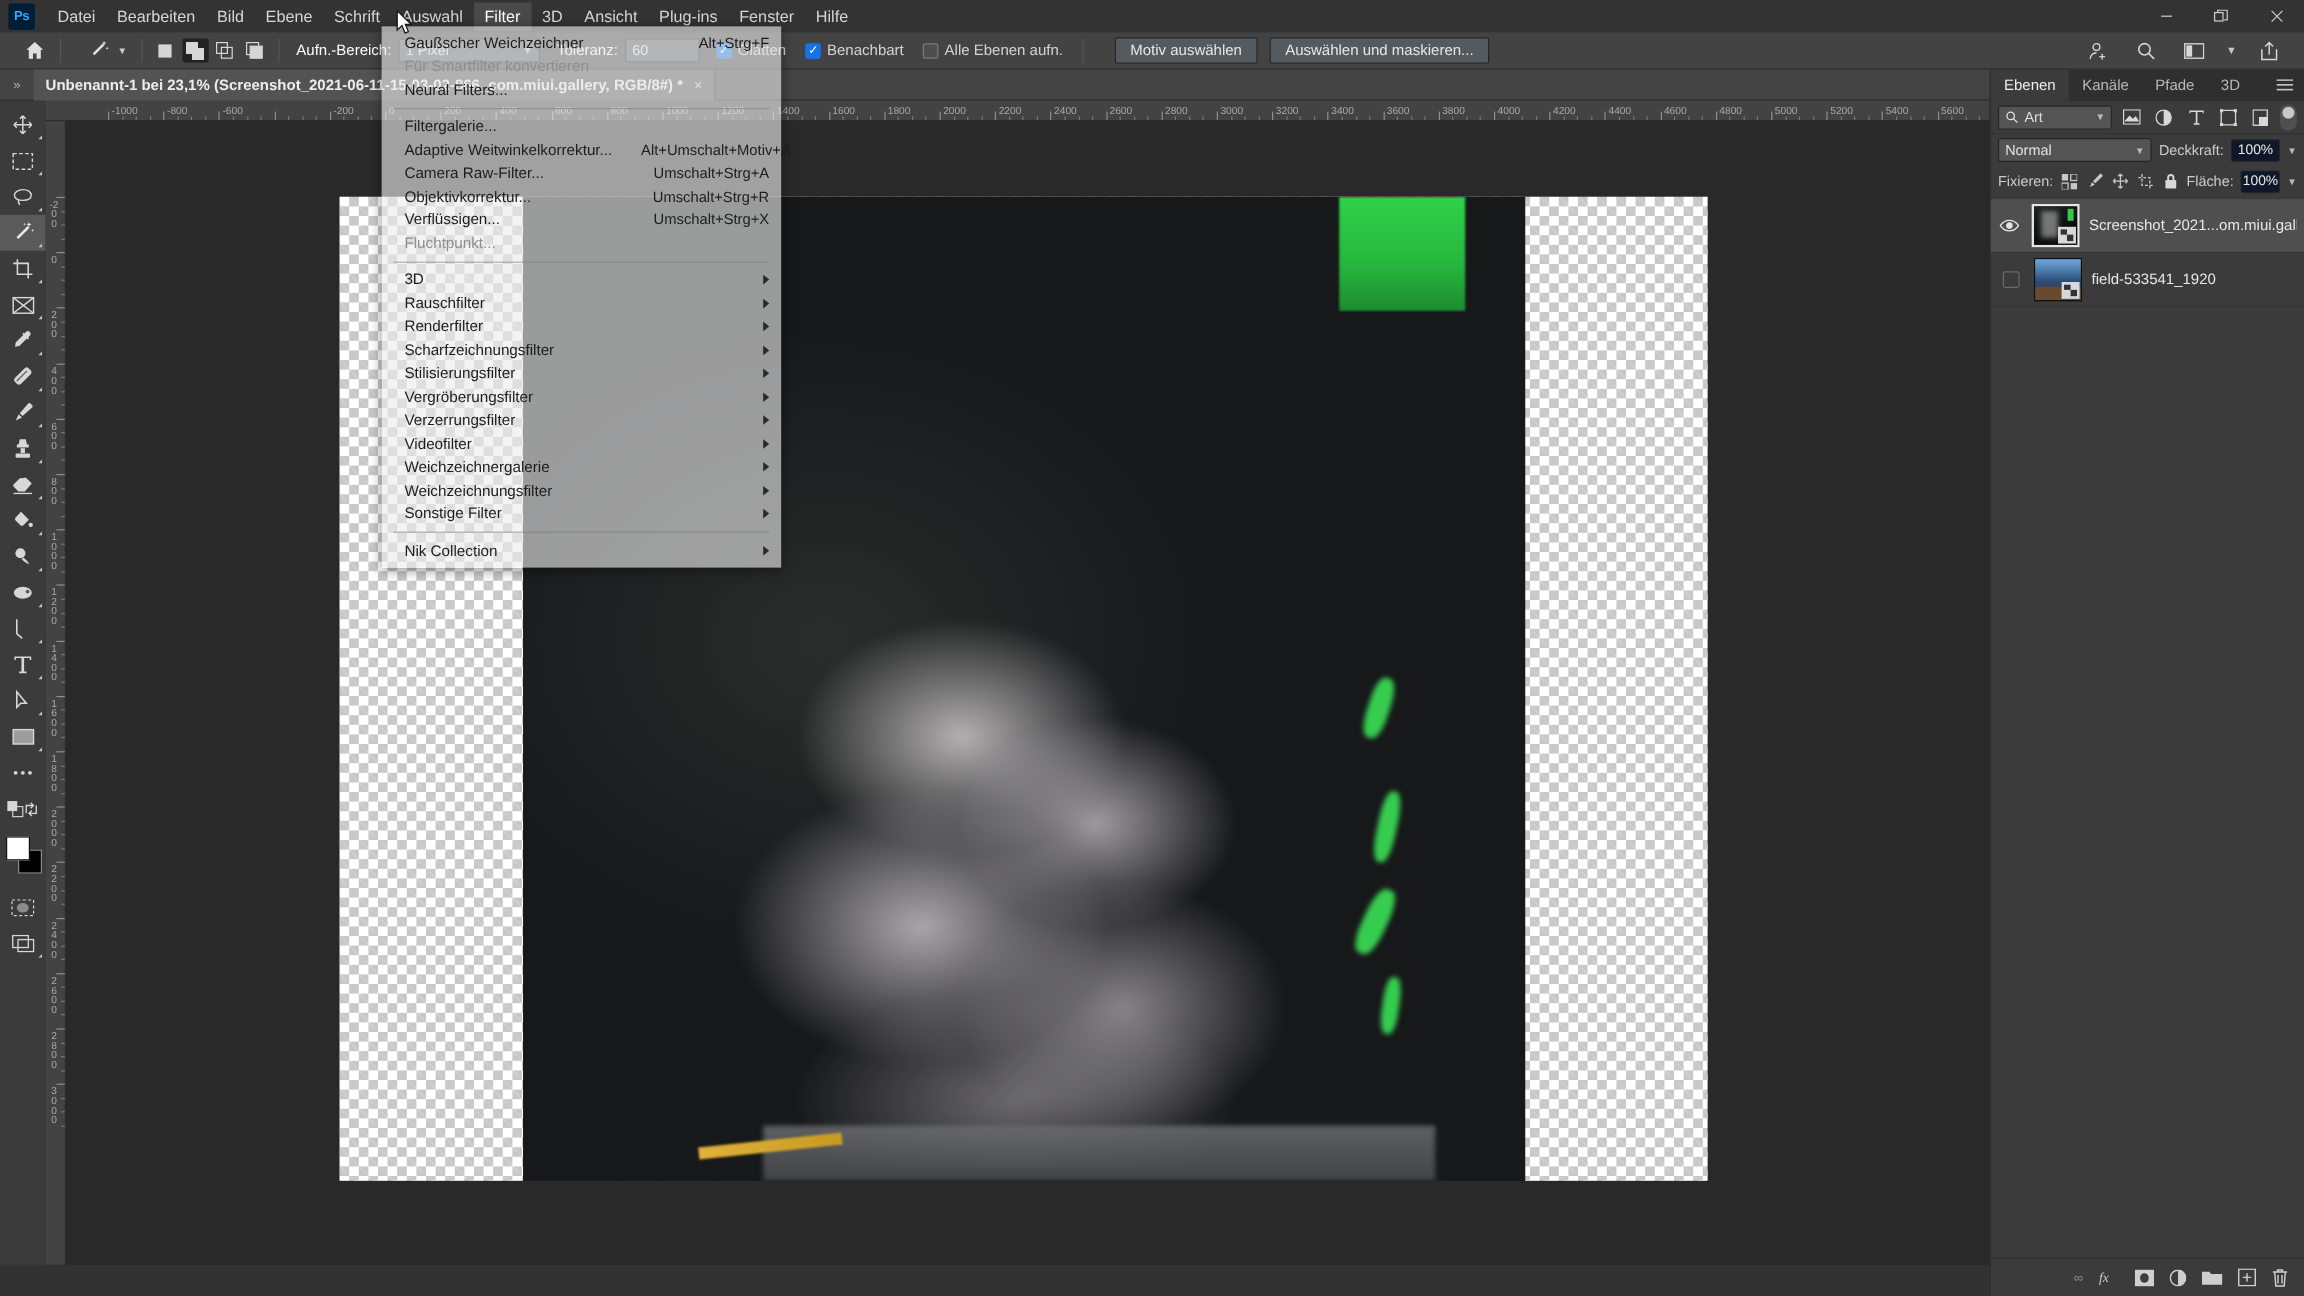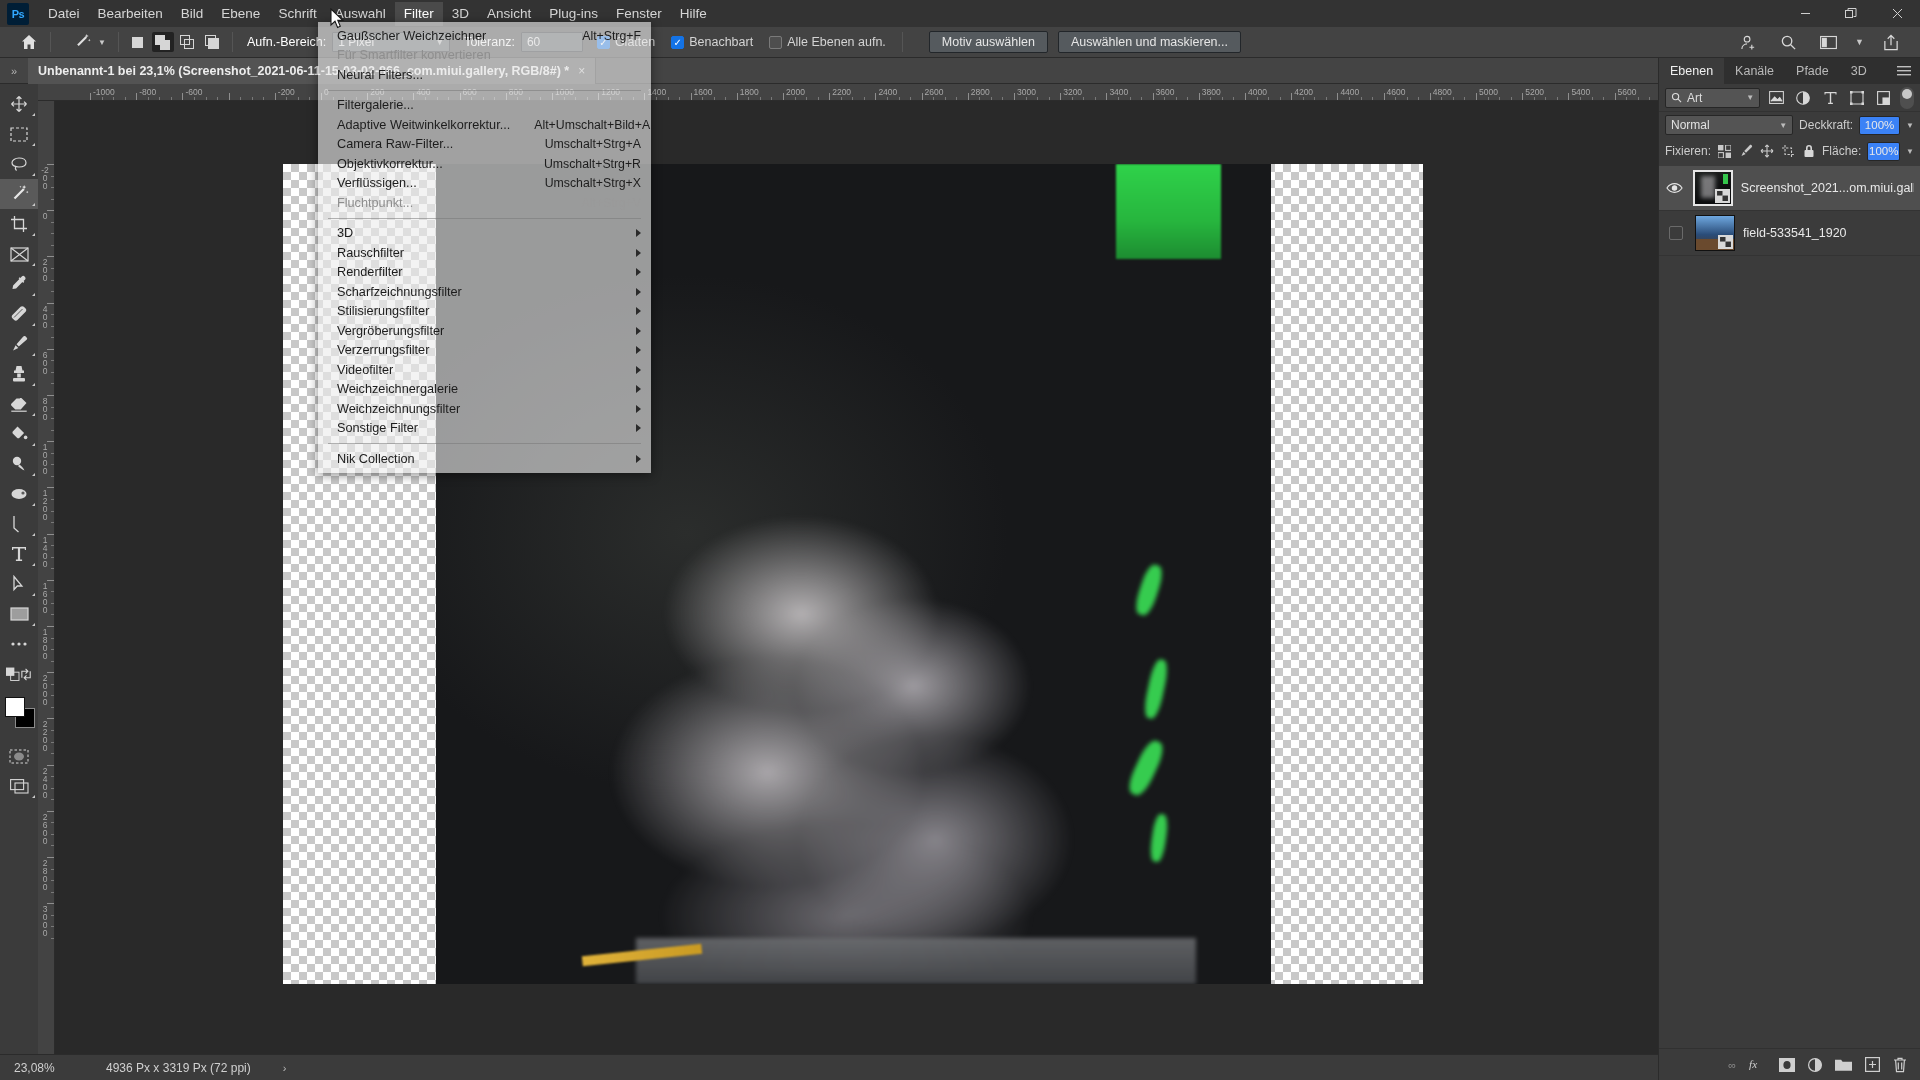--- a/index.html
+++ b/index.html
@@ -196,21 +196,21 @@
 
   .blend-row, .lock-row {
     display:flex; align-items:center; height:26px; padding:0 6px; gap:6px; font-size:12px;
   }
   .blend-select {
     background:#545454; border:1px solid #262626; height:20px; width:140px;
     display:flex; align-items:center; padding:0 5px; color:#e2e2e2; font-size:12px; border-radius:2px;
   }
   .blend-select .cv { margin-left:auto; font-size:8px; color:#bbb; }
   .num-field {
-    background:#3b82f6; border:1px solid #262626; height:19px; width:45px;
+    background:#0f172a; border:1px solid #262626; height:19px; width:45px;
     display:flex; align-items:center; justify-content:center; color:#e8e8e8; font-size:11.5px;
     border-radius:2px;
   }
   .lbl { color:#cccccc; font-size:12px; white-space:nowrap; }
   .tinycv { font-size:8px; color:#bbb; }
 
   .layer-list { margin-top:2px; }
   .layer {
     display:flex; align-items:center; height:45px; padding:0 6px; gap:8px;
     border-bottom:1px solid #333333;
@@ -1037,44 +1037,39 @@
           </svg>
       </div>
       <div class="pb">
         <svg width="14" height="16" viewBox="0 0 14 16" fill="none" stroke="#cfcfcf" stroke-width="1.2">
             <path d="M1 3h12M5 3V1.3h4V3M2.6 3l.9 11.7h7l.9-11.7M5.3 5.6v7M8.7 5.6v7"></path>
           </svg>
       </div>
     </div>
   </div>
 
-  <div class="statusbar">
-    <div class="sb-zoom">23,08%</div>
-    <div class="sb-dim">4936 Px x 3319 Px (72 ppi)</div>
-    <div class="sb-arrow">›</div>
-  </div>
 
   <div class="dropdown" id="dropdown">
       <div class="mrow">
         <span>Gaußscher Weichzeichner</span>
         <span class="sc">Alt+Strg+F</span>
       </div>
       <div class="mrow disabled">
         <span>Für Smartfilter konvertieren</span>
       </div>
       <div class="mrow">
         <span>Neural Filters...</span>
       </div>
       <div class="msep"></div>
       <div class="mrow">
         <span>Filtergalerie...</span>
       </div>
       <div class="mrow">
         <span>Adaptive Weitwinkelkorrektur...</span>
-        <span class="sc">Alt+Umschalt+Bild+A</span>
+        <span class="sc">Alt+Umschalt+Motiv+A</span>
       </div>
       <div class="mrow">
         <span>Camera Raw-Filter...</span>
         <span class="sc">Umschalt+Strg+A</span>
       </div>
       <div class="mrow">
         <span>Objektivkorrektur...</span>
         <span class="sc">Umschalt+Strg+R</span>
       </div>
       <div class="mrow">

